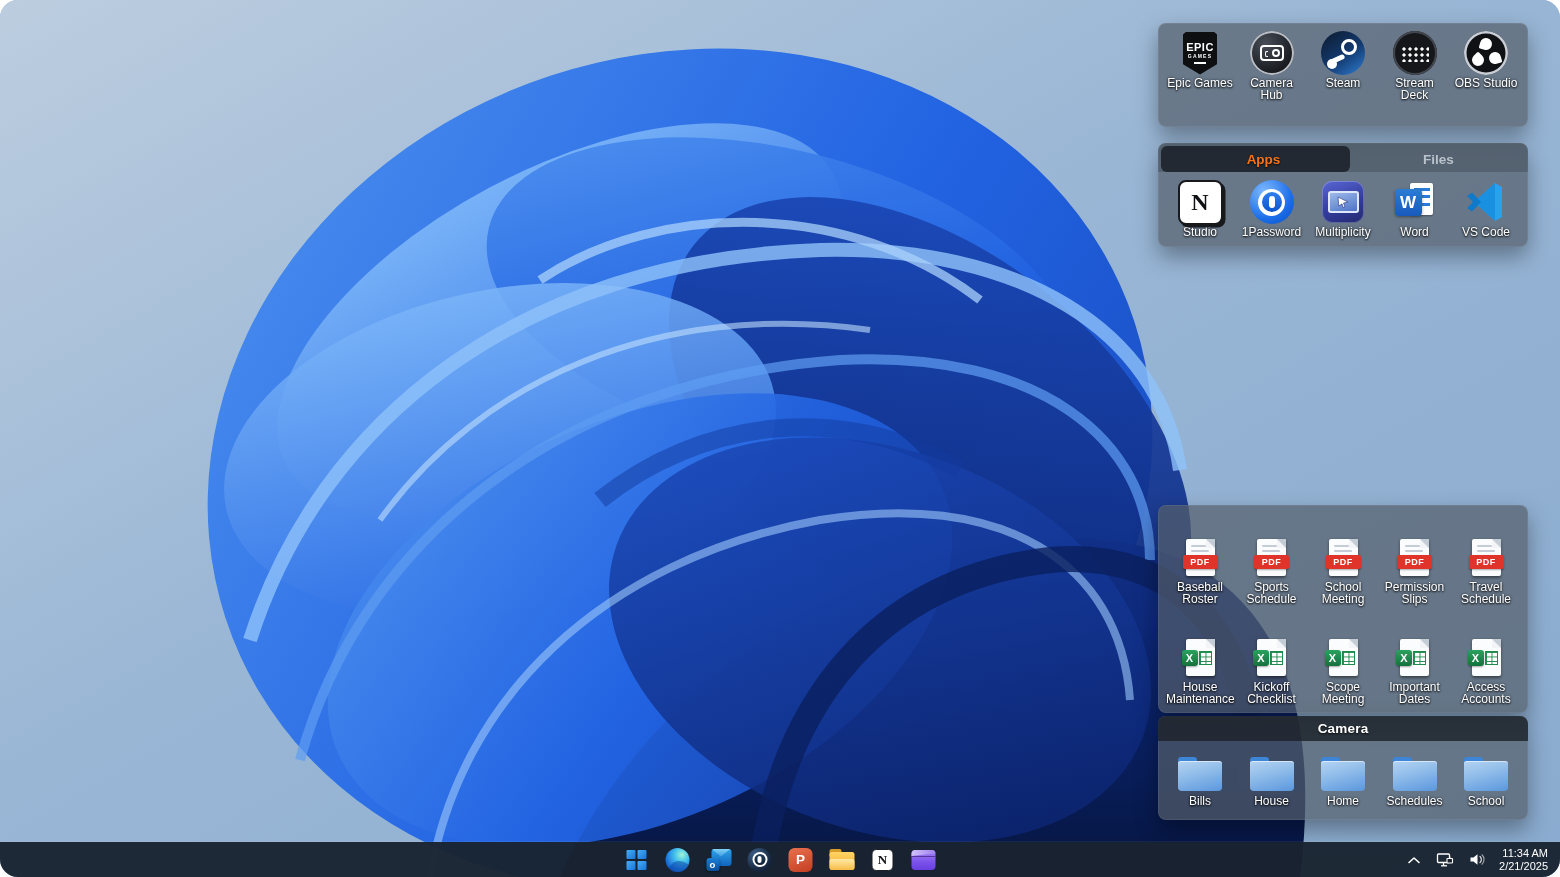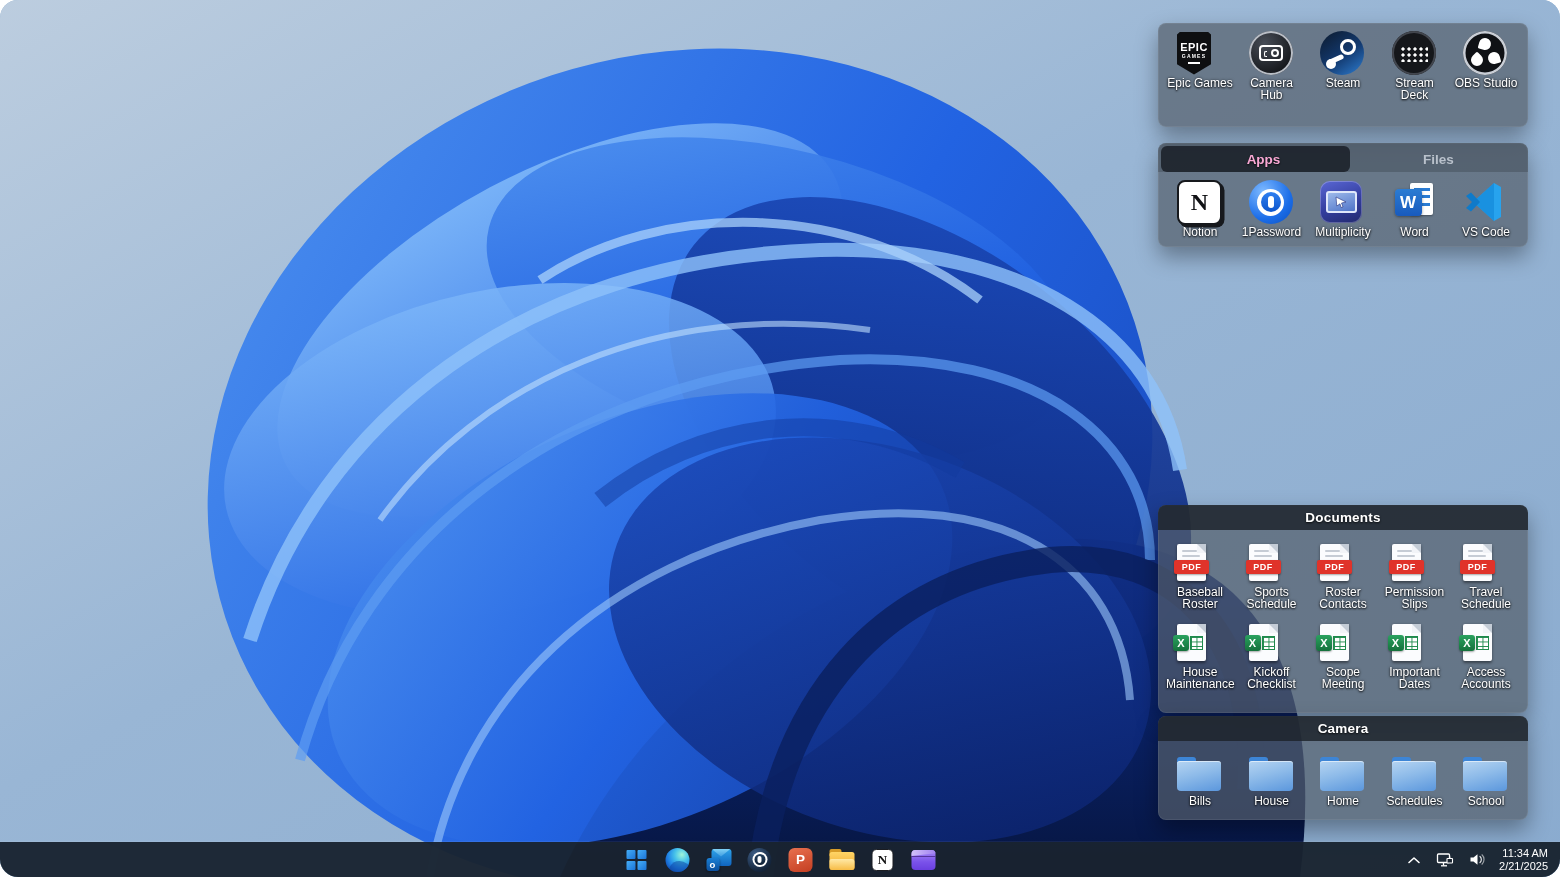--- a/index.html
+++ b/index.html
@@ -17,28 +17,28 @@
   }
   .fence-hd{
     height:25px;display:flex;align-items:center;justify-content:center;
     background:rgba(28,34,42,0.82);color:#fff;font-size:13.5px;font-weight:bold;
     text-shadow:0 1px 2px rgba(0,0,0,0.8);letter-spacing:.2px;cursor:default;
   }
   .fence-tabs{display:flex;align-items:stretch;height:26px;padding:3px 3px 0 3px;gap:2px;
     background:rgba(52,60,70,0.35);}
   .tab{flex:1;display:flex;align-items:center;justify-content:center;font-size:13.5px;
     border-radius:6px;cursor:default;}
-  .tab.active{background:rgba(30,36,45,0.92);color:#f9a8d4;font-weight:bold;
+  .tab.active{background:rgba(30,36,45,0.92);color:#f97316;font-weight:bold;
     text-shadow:0 1px 2px rgba(0,0,0,0.8);padding-left:16px;}
   .tab.inactive{color:#b9c1cb;font-weight:600;}
   .fence-bd{display:flex;justify-content:space-between;padding:7px 8px 0 8px;}
-  .fence-bd.docs{padding-top:9px;}
+  .fence-bd.docs{padding-top:9px;margin-top:20px;}
 
   .dicon{width:68px;display:flex;flex-direction:column;align-items:center;cursor:default;}
-  .art{width:46px;height:46px;display:flex;align-items:center;position:relative;}
+  .art{width:46px;height:46px;display:flex;align-items:center;justify-content:center;position:relative;}
   .lbl{margin-top:2px;font-size:12px;line-height:11.5px;color:#fff;text-align:center;max-width:68px;
     text-shadow:0 1px 2px rgba(0,0,0,0.95),0 0 3px rgba(0,0,0,0.6);}
 
   
   .epic{width:34px;height:43px;background:#0e0f11;color:#fff;display:flex;flex-direction:column;
     align-items:center;justify-content:center;gap:1px;
     clip-path:polygon(10% 0,90% 0,100% 7%,100% 76%,50% 100%,0 76%,0 7%);}
   .epic b{font-size:11px;font-weight:900;letter-spacing:.5px;line-height:10px;}
   .epic i{font-style:normal;font-size:5px;font-weight:700;letter-spacing:1.2px;line-height:6px;}
   .epic u{display:block;width:12px;height:2px;background:#fff;margin-top:2px;text-decoration:none;}
@@ -290,21 +290,21 @@
   <section class="fence" style="top:143px;height:104px;">
     <div class="fence-tabs">
       <div class="tab active">Apps</div>
       <div class="tab inactive">Files</div>
     </div>
     <div class="fence-bd">
       <div class="dicon">
         <div class="art">
           <span class="notion">N</span>
         </div>
-        <div class="lbl">Notion</div>
+        <div class="lbl">Studio</div>
       </div>
       <div class="dicon">
         <div class="art">
           <span class="onep">
               <span class="onep-ring">
                 <span class="onep-core">
                   <span class="onep-slot"></span>
                 </span>
               </span>
             </span>
@@ -339,21 +339,20 @@
             <polygon points="31,3 31,41 10,22" fill="#1287d8" opacity="0.65"></polygon>
             <polygon points="3,16 8,12.5 17,22 8,31.5 3,28 9,22" fill="#0f7ac9"></polygon>
           </svg>
         </div>
         <div class="lbl">VS Code</div>
       </div>
     </div>
   </section>
 
   <section class="fence" style="top:505px;height:208px;">
-    <header class="fence-hd">Documents</header>
     <div class="fence-bd docs">
       <div class="dicon">
         <div class="art">
           <span class="page">
               <span class="fold"></span>
               <span class="ln l1"></span>
               <span class="ln l2"></span>
             <span class="pdf-badge">PDF</span>
             </span>
         </div>
@@ -372,21 +371,21 @@
       </div>
       <div class="dicon">
         <div class="art">
           <span class="page">
               <span class="fold"></span>
               <span class="ln l1"></span>
               <span class="ln l2"></span>
             <span class="pdf-badge">PDF</span>
             </span>
         </div>
-        <div class="lbl">Roster Contacts</div>
+        <div class="lbl">School Meeting</div>
       </div>
       <div class="dicon">
         <div class="art">
           <span class="page">
               <span class="fold"></span>
               <span class="ln l1"></span>
               <span class="ln l2"></span>
             <span class="pdf-badge">PDF</span>
             </span>
         </div>

